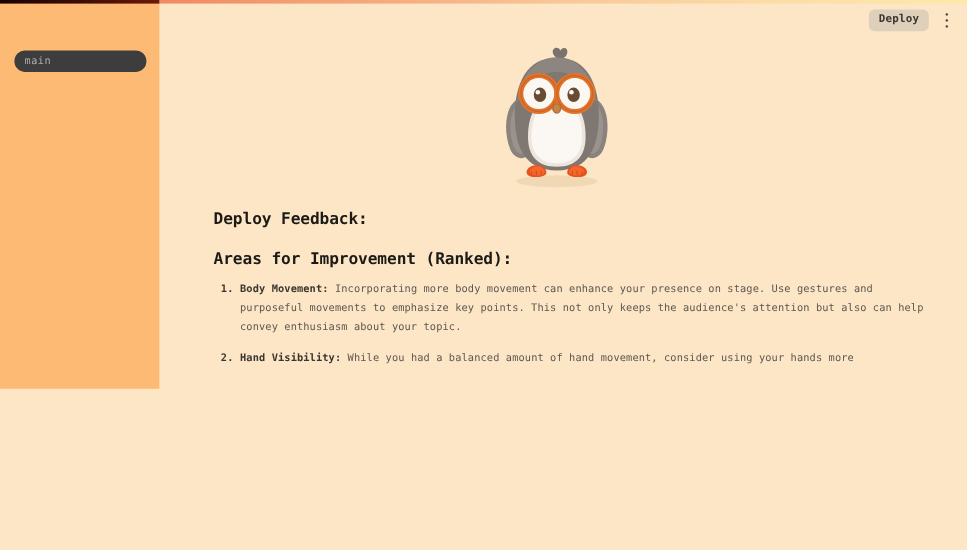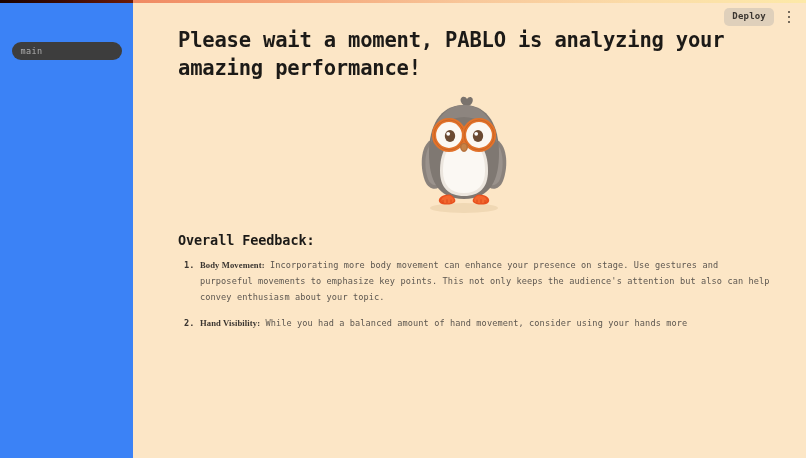--- a/index.html
+++ b/index.html
@@ -18,22 +18,22 @@
     z-index:20;
   }
   .rail-right {
     position:absolute; top:0; left:133px; right:0; height:3px;
     background:linear-gradient(90deg,#f08a63 0%,#f4a377 22%,#f8c79a 50%,#fbdca8 75%,#fde9a8 100%);
     z-index:20;
   }
 
   
   .sidebar {
-    width:133px; min-width:133px; height:458px;
-    background:#3b82f6;
+    width:133px; min-width:133px; height:324px;
+    background:#fdba74;
     padding-top:42px;
     position:relative;
   }
   .branch-pill {
     margin:0 auto;
     width:110px; height:18px;
     background:#3d3d3d;
     border-radius:9px;
     display:flex; align-items:center;
     padding-left:9px;
@@ -139,21 +139,20 @@
   ol.ranked li .num {
     width:22px; min-width:22px;
     font-weight:bold;
     color:#3a3530;
     padding-left:6px;
   }
   ol.ranked li .txt { flex:1; }
   ol.ranked li .lbl {
     font-weight:bold;
     color:#3a3530;
-    font-family:Liberation Serif, serif;
   }
 </style>
 </head>
 <body>
 
 <div id="app">
 
   <div class="rail-left"></div>
   <div class="rail-right"></div>
 
@@ -169,21 +168,20 @@
       <button class="deploy-btn">Deploy</button>
       <div class="kebab">
         <span></span>
         <span></span>
         <span></span>
       </div>
     </div>
 
     <div class="content">
 
-      <h1 class="title">Please wait a moment, PABLO is analyzing your amazing performance!</h1>
 
       <div class="mascot-wrap">
         <svg width="110" height="120" viewBox="0 0 110 120">
 
           <ellipse cx="55" cy="113" rx="34" ry="5" fill="#f0d8b4"></ellipse>
 
           <path d="M24 44 C12 48 10 70 16 86 C20 96 30 96 33 88 L33 50 Z" fill="#8a827c"></path>
           <path d="M26 46 C16 50 14 70 19 84 C22 92 30 92 32 85 L32 52 Z" fill="#9a928c"></path>
 
           <path d="M86 44 C98 48 100 70 94 86 C90 96 80 96 77 88 L77 50 Z" fill="#8a827c"></path>
@@ -220,22 +218,23 @@
           <path d="M37 101 C33 102 31 105 33.5 107 C36 108.8 43 108.5 44.5 106.3 C45.8 104.3 43 101 40 100.6 Z" fill="#f2672e"></path>
           <path d="M74 100 C79 101 82 105 79 108 C76 110.5 66 110 64 107 C62.5 104.5 66 100 70 99.5 Z" fill="#e8511f"></path>
           <path d="M73 101 C77 102 79 105 76.5 107 C74 108.8 67 108.5 65.5 106.3 C64.2 104.3 67 101 70 100.6 Z" fill="#f2672e"></path>
 
           <path d="M34 105 L34 108 M38 104.4 L38 108 M42 104.6 L42 107.6" stroke="#d9481a" stroke-width="0.9" fill="none"></path>
           <path d="M76 105 L76 108 M72 104.4 L72 108 M68 104.6 L68 107.6" stroke="#d9481a" stroke-width="0.9" fill="none"></path>
         </svg>
       </div>
 
 
-      <h2 class="section">Overall Feedback:</h2>
-
+      <h2 class="section">Deploy Feedback:</h2>
+
+      <h2 class="section">Areas for Improvement (Ranked):</h2>
 
       <ol class="ranked">
         <li>
           <span class="num">1.</span>
           <span class="txt"><span class="lbl">Body Movement:</span><span> Incorporating more body movement can enhance your presence on stage. Use gestures and purposeful movements to emphasize key points. This not only keeps the audience's attention but also can help convey enthusiasm about your topic.</span></span>
         </li>
         <li>
           <span class="num">2.</span>
           <span class="txt"><span class="lbl">Hand Visibility:</span><span> While you had a balanced amount of hand movement, consider using your hands more</span></span>
         </li>

